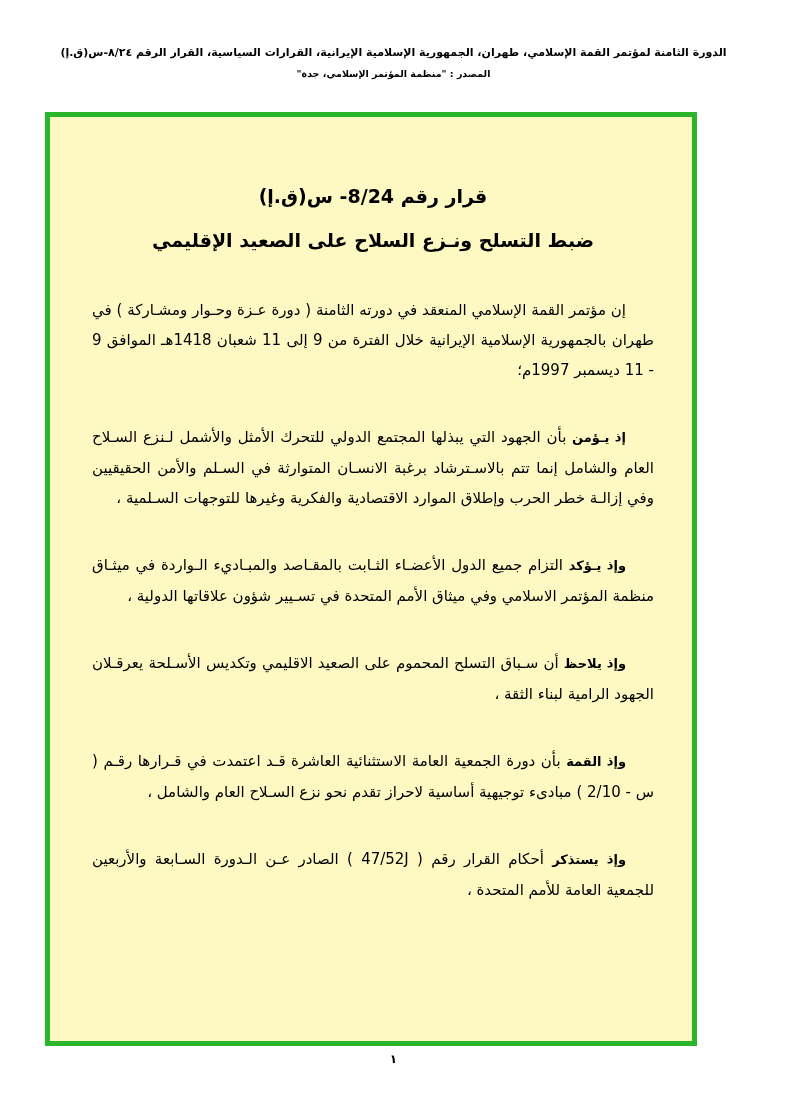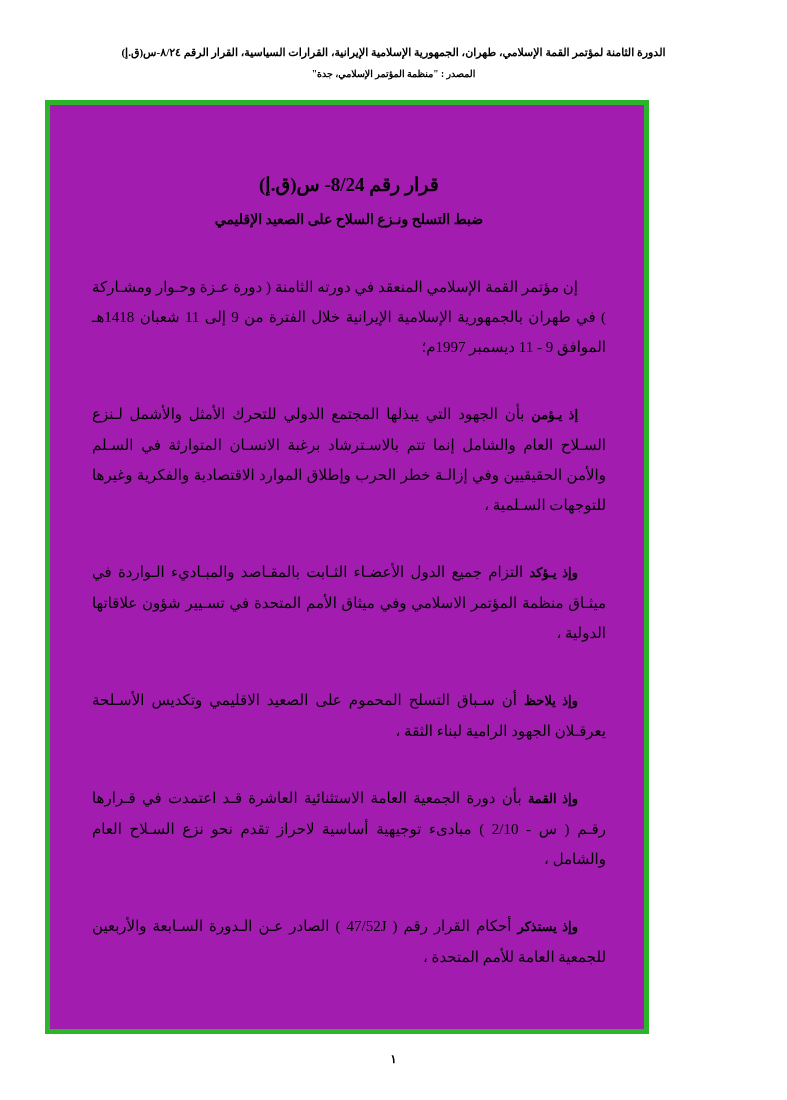--- a/index.html
+++ b/index.html
@@ -1,48 +1,48 @@
 <!DOCTYPE html>
 <html lang="ar"><head>
 <meta charset="utf-8">
 <style>
-  * { margin:0; padding:0; box-sizing:border-box;font-family:Liberation Serif, serif; }
+  * { margin:0; padding:0; box-sizing:border-box; }
   html,body { width:787px; height:1100px; }
   body {
     background:#ffffff;
     color:#000000;
     font-family:"DejaVu Sans", sans-serif;
     position:relative;
     overflow:hidden;
   }
   .doc-header {
     position:absolute;
     top:46px; left:0; right:0;
     text-align:center;
     direction:rtl;
   }
   .hdr1 { font-size:11px; font-weight:700; letter-spacing:0; }
   .hdr2 { font-size:9.5px; font-weight:700; margin-top:9px; }
 
   .frame {
     position:absolute;
-    top:100px; left:45px;
-    width:604px; height:934px;
+    top:112px; left:45px;
+    width:652px; height:934px;
     border:5px solid #2bb52b;
-    background:#a21caf;
+    background:#fef9c3;
     overflow:hidden;
   }
   .content {
     direction:rtl;
     padding:68px 38px 0 42px;
   }
   .title { text-align:center; font-weight:bold; }
   .t1 { font-size:19px; }
   .t2 { font-size:15px; margin-top:17px; }
-  .t3 { font-size:14px; margin-top:15px; }
+  .t3 { font-size:19px; margin-top:22px; }
 
   .paras {
     margin-top:44px;
     font-size:15px;
     line-height:30px;
     text-align:justify;
     text-align-last:right;
   }
   .para { text-indent:28px; margin-bottom:37px; }
   .lead { font-weight:bold; font-size:13px; }

